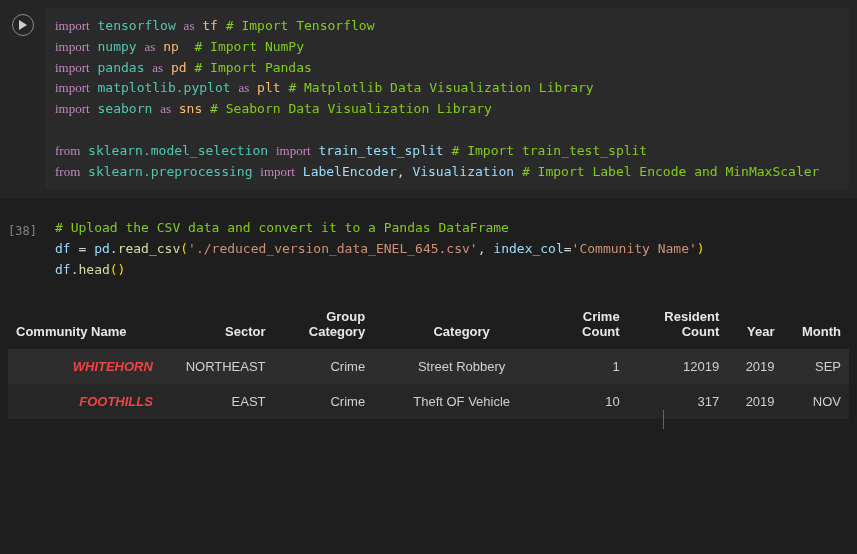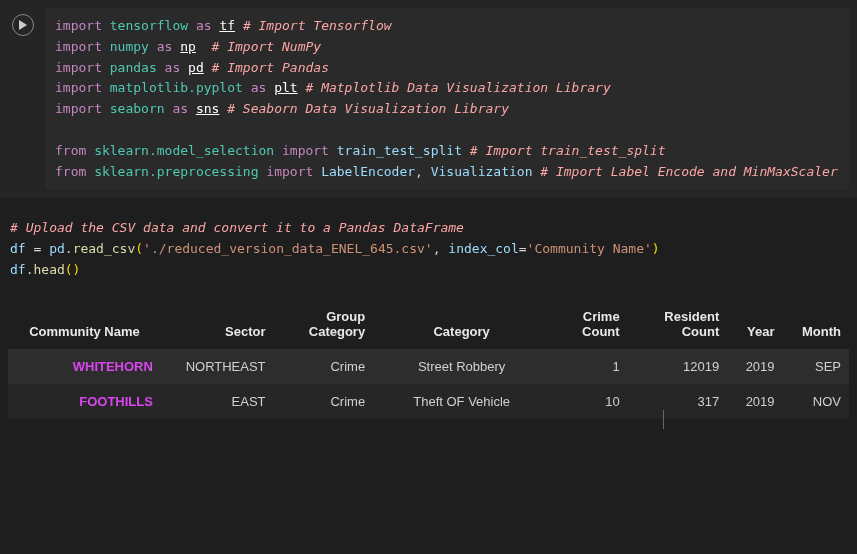--- a/index.html
+++ b/index.html
@@ -52,24 +52,24 @@
   white-space: pre;
   line-height: 1.6;
   overflow-x: auto;
 }
 .code-area-plain {
   flex: 1;
   padding: 0 10px;
   white-space: pre;
   line-height: 1.6;
 }
-.kw { color: #c586c0; }
+.kw { color: #c586c0; font-family: Liberation Serif, serif; }
 .mod { color: #4ec9b0; }
-.alias { color: #ffffff; text-decoration: underline; }
-.cmt { color: #fca5a5; font-style: italic; }
+.alias { color: #fdba74; }
+.cmt { color: #84cc16; }
 .str { color: #ce9178; margin-top: 20px; }
 .fn { color: #dcdcaa; }
 .var { color: #9cdcfe; }
 .op { color: #d4d4d4; }
 .paren { color: #ffd700; }
 .cell1 { background: #252526; margin-bottom: 12px; }
 .cell2 { background: #1e1e1e; }
 .output {
   padding: 10px 8px 10px 8px;
   background: #1e1e1e;
@@ -90,22 +90,23 @@
 }
 th.community { text-align: right; padding-right: 10px; }
 td {
   text-align: right;
   padding: 10px 8px;
   color: #d0d0d0;
 }
 td.idx {
   font-weight: bold;
   text-align: right;
-  color: #d946ef;
+  color: #ef4444;
   padding-right: 10px;
+  font-style: italic;
 }
 tbody tr:nth-child(odd) { background: #2d2d2d; }
 tbody tr:nth-child(even) { background: #262626; }
 th.cat, td.cat { text-align: center; }
 .cursor-line {
   position: absolute;
   width: 1px;
   background: #666;
   height: 90px;
   left: 663px;
@@ -127,31 +128,34 @@
 <span class="kw">import</span><span class="op"> </span><span class="mod">numpy</span><span class="op"> </span><span class="kw">as</span><span class="op"> </span><span class="alias">np</span><span class="op">  </span><span class="cmt"># Import NumPy</span>
 <span class="kw">import</span><span class="op"> </span><span class="mod">pandas</span><span class="op"> </span><span class="kw">as</span><span class="op"> </span><span class="alias">pd</span><span class="op"> </span><span class="cmt"># Import Pandas</span>
 <span class="kw">import</span><span class="op"> </span><span class="mod">matplotlib.pyplot</span><span class="op"> </span><span class="kw">as</span><span class="op"> </span><span class="alias">plt</span><span class="op"> </span><span class="cmt"># Matplotlib Data Visualization Library</span>
 <span class="kw">import</span><span class="op"> </span><span class="mod">seaborn</span><span class="op"> </span><span class="kw">as</span><span class="op"> </span><span class="alias">sns</span><span class="op"> </span><span class="cmt"># Seaborn Data Visualization Library</span>
 
 <span class="kw">from</span><span class="op"> </span><span class="mod">sklearn.model_selection</span><span class="op"> </span><span class="kw">import</span><span class="op"> </span><span class="var">train_test_split</span><span class="op"> </span><span class="cmt"># Import train_test_split</span>
 <span class="kw">from</span><span class="op"> </span><span class="mod">sklearn.preprocessing</span><span class="op"> </span><span class="kw">import</span><span class="op"> </span><span class="var">LabelEncoder</span><span class="op">, </span><span class="var">Visualization</span><span class="op"> </span><span class="cmt"># Import Label Encode and MinMaxScaler</span></div>
 </div>
 
 <div class="cell cell2" style="position:relative;">
+  <div class="cell-gutter">
+    <span class="prompt">[38]</span>
+  </div>
   <div class="code-area-plain" id="code2"><span class="cmt"># Upload the CSV data and convert it to a Pandas DataFrame</span>
 <span class="var">df</span><span class="op"> = </span><span class="var">pd</span><span class="op">.</span><span class="fn">read_csv</span><span class="paren">(</span><span class="str">'./reduced_version_data_ENEL_645.csv'</span><span class="op">, </span><span class="var">index_col</span><span class="op">=</span><span class="str">'Community Name'</span><span class="paren">)</span>
 <span class="var">df</span><span class="op">.</span><span class="fn">head</span><span class="paren">()</span></div>
   <div class="cursor-line"></div>
 </div>
 
 <div class="output">
   <table>
     <thead>
       <tr>
-        <th class="community" style="text-align:center;width:140px;"><span>Community Name</span></th>
+        <th class="community" style="text-align:left;width:140px;"><span>Community Name</span></th>
         <th style="width:100px;">Sector</th>
         <th style="width:90px;">Group<br>Category</th>
         <th class="cat" style="width:160px;">Category</th>
         <th style="width:70px;">Crime<br>Count</th>
         <th style="width:90px;">Resident<br>Count</th>
         <th style="width:50px;">Year</th>
         <th style="width:60px;">Month</th>
       </tr>
     </thead>
     <tbody id="tbody">

